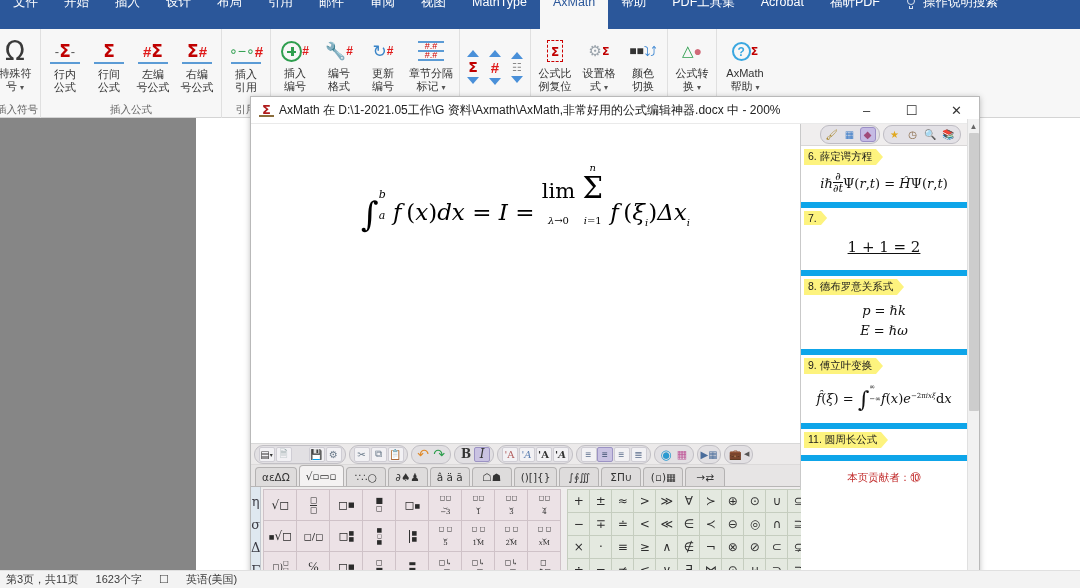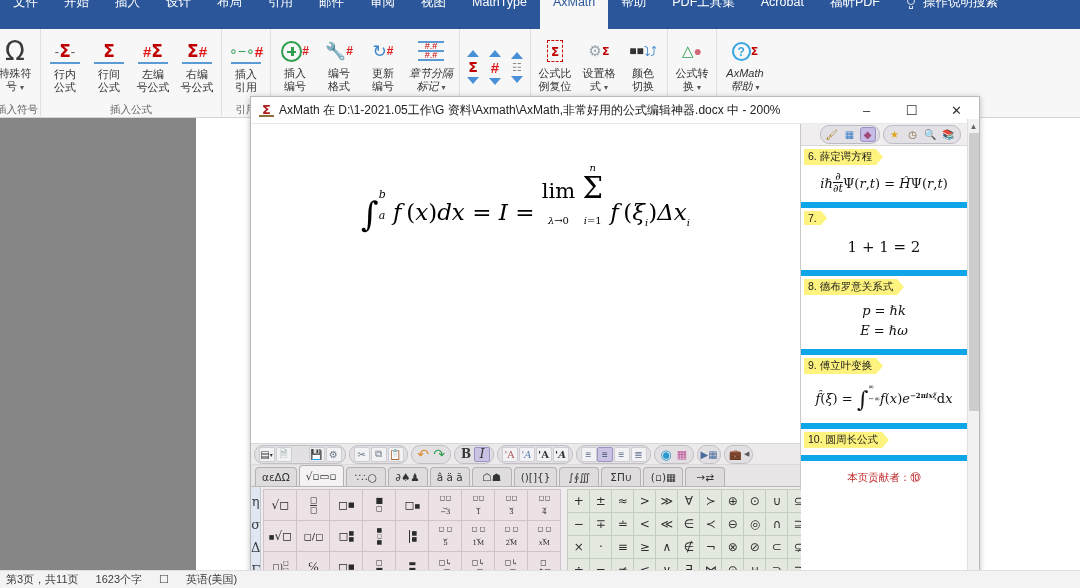--- a/index.html
+++ b/index.html
@@ -51,21 +51,21 @@
   .rbtn{
     width:44px;display:flex;flex-direction:column;align-items:center;
     padding-top:4px;cursor:default;
   }
   .rbtn .ricon{height:30px;display:flex;align-items:center;justify-content:center;}
   .rbtn .rlab{
     font-size:11px;color:#333;line-height:13px;text-align:center;width:46px;
     margin-top:1px;
   }
   .rbtn.wide{width:52px;}
-  .rbtn.wide .rlab{width:54px;font-style:italic;}
+  .rbtn.wide .rlab{width:54px;}
   .rbtn.narrow{width:38px;}
   .rbtn.narrow .rlab{width:40px;}
   
   .sig{color:#c00000;font-weight:bold;font-size:17px;font-family:"DejaVu Sans",sans-serif;}
   .hash{color:#e01b1b;font-weight:bold;font-size:15px;}
   .dash{color:#555;font-size:13px;}
   .iconline{border-bottom:2px solid #5b9bd5;width:30px;margin-top:2px;}
   .omega{font-size:26px;color:#3a3a3a;font-family:"DejaVu Sans",serif;line-height:26px;}
   .caret{font-size:8px;color:#555;}
   .triup,.tridn{width:0;height:0;border-left:6px solid transparent;border-right:6px solid transparent;margin:2px 5px;}
@@ -696,48 +696,48 @@
           <div class="sitem-body">
             <i>i</i>ℏ<span style="display:inline-block;text-align:center;font-size:11px;line-height:11px;vertical-align:-4px;"><i>∂</i><br><span style="border-top:1px solid #111;display:block;"><i>∂t</i></span></span>Ψ(<i>r</i>,<i>t</i>) = <i>Ĥ</i>Ψ(<i>r</i>,<i>t</i>)
           </div>
         </div>
 
         <div class="sitem">
           <span class="sitem-title">
             <span>7.</span>
             <span></span>
           </span>
-          <div class="sitem-body" style="padding-top:10px;padding-bottom:8px;font-size:15px;">
+          <div class="sitem-body" style="padding-top:10px;padding-bottom:8px;font-size:15px;text-decoration:underline;">
             1 + 1 = 2
           </div>
         </div>
 
         <div class="sitem">
           <span class="sitem-title">
             <span>8.</span>
             <span>德布罗意关系式</span>
           </span>
           <div class="sitem-body">
             <i>p</i> = ℏ<i>k</i><br><i>E</i> = ℏ<i>ω</i>
           </div>
         </div>
 
         <div class="sitem">
           <span class="sitem-title">
             <span>9.</span>
             <span>傅立叶变换</span>
           </span>
           <div class="sitem-body" style="padding-top:8px;padding-bottom:8px;">
-            <i>f̂</i>(<i>ξ</i>) = <span style="display:inline-block;position:relative;"><span style="font-size:22px;vertical-align:-4px;">∫</span><span style="display:inline-block;font-size:7px;line-height:6px;text-align:left;vertical-align:2px;">∞<br><br>−∞</span></span><i>f</i>(<i>x</i>)<i>e</i><sup style="font-size:7px;font-weight:bold;">−2π<i>ixξ</i></sup>d<i>x</i>
+            <i>f̂</i>(<i>ξ</i>) = <span style="display:inline-block;position:relative;"><span style="font-size:22px;vertical-align:-4px;">∫</span><span style="display:inline-block;font-size:7px;line-height:6px;text-align:left;vertical-align:2px;">∞<br><br>−∞</span></span><i>f</i>(<i>x</i>)<i>e</i><sup style="font-size:7px;">−2π<i>ixξ</i></sup>d<i>x</i>
           </div>
         </div>
 
         <div class="sitem">
           <span class="sitem-title">
-            <span>10.</span>
+            <span>11.</span>
             <span>圆周长公式</span>
           </span>
         </div>
 
         <div class="contrib">本页贡献者：⑩</div>
       </div>
 
       <div id="side-scroll">
         <div class="sarrow">▲</div>
         <div id="side-thumb"></div>

